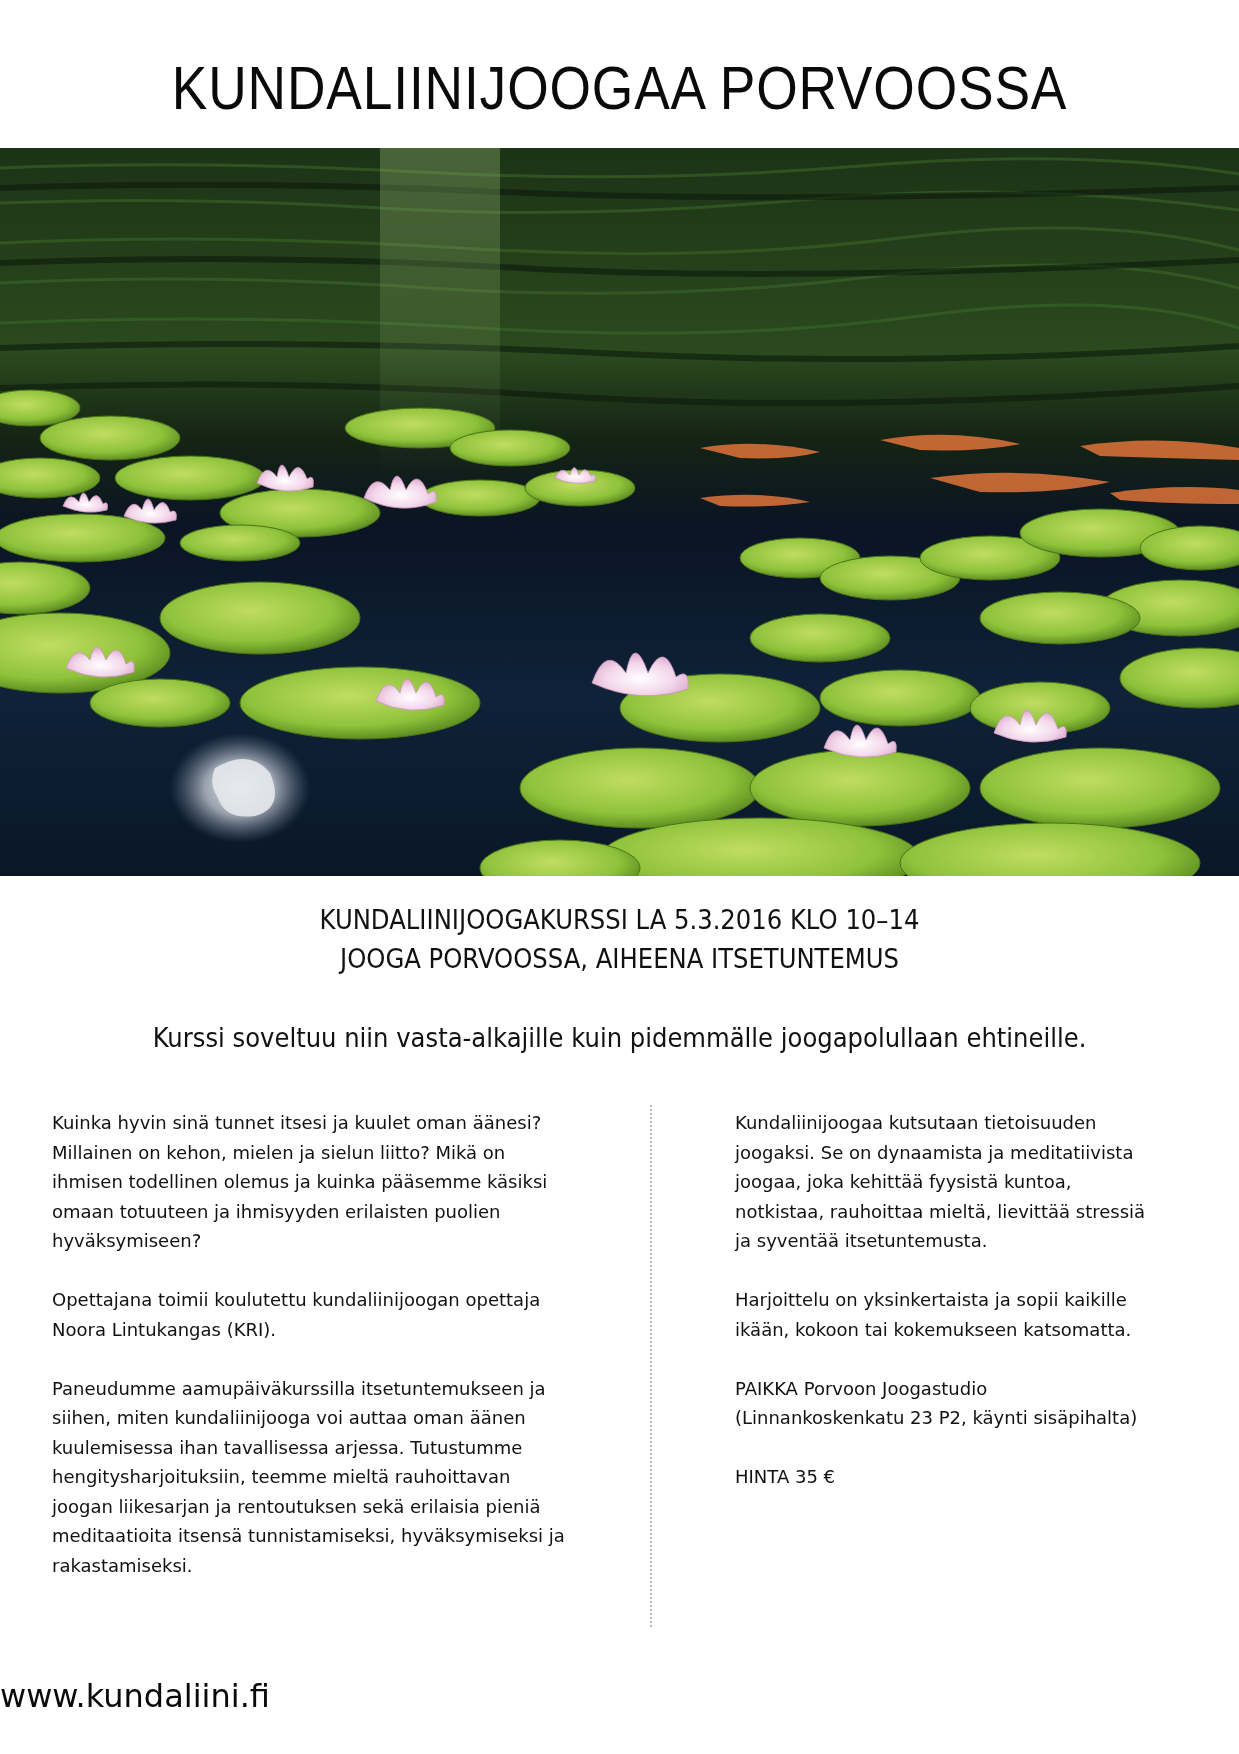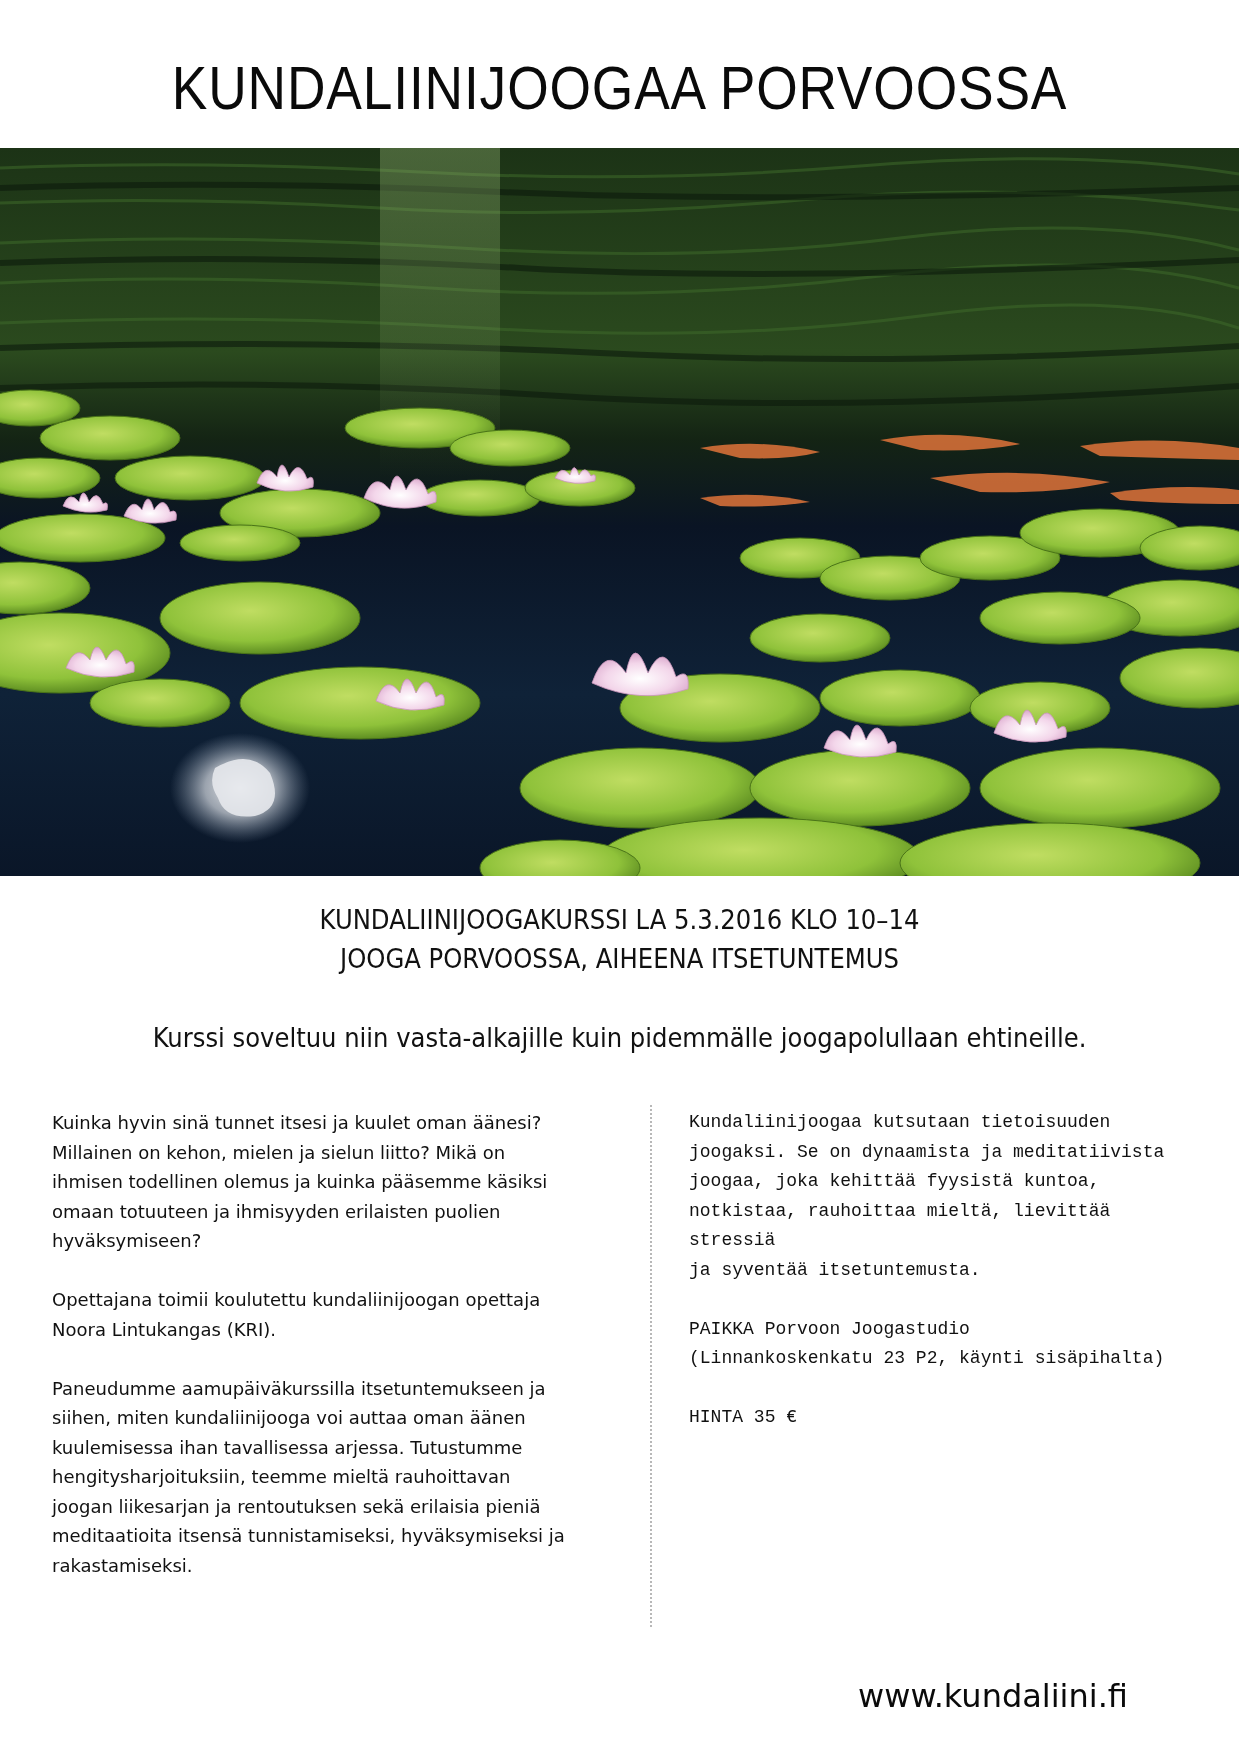--- a/index.html
+++ b/index.html
@@ -31,30 +31,30 @@
     position: absolute; left: 0; top: 1018px; width: 1239px; text-align: center;
     font-family: "DejaVu Sans", sans-serif; font-size: 27px; line-height: 40px; color: #111;
     transform: scaleX(0.9); transform-origin: center;
   }
 
   .col {
     position: absolute; top: 1108px;
     font-family: "DejaVu Sans", sans-serif; font-size: 18px; line-height: 29.5px; color: #111;
   }
   .col.left { left: 52px; width: 580px; }
-  .col.right { left: 689px; width: 480px; font-family: Liberation Mono, monospace; }
+  .col.right { left: 735px; width: 480px; }
   .col p { margin-bottom: 29.5px; white-space: pre-line; }
 
   .divider {
     position: absolute; left: 650px; top: 1105px; width: 0; height: 522px;
     border-left: 2px dotted #b8b8b8;
   }
 
   .footer-url {
-    position: absolute; left: 0; top: 1676px; width: 1128px; text-align: right;
+    position: absolute; left: 0; top: 1676px; width: 1128px; text-align: left;
     font-family: "DejaVu Sans", sans-serif; font-size: 32px; line-height: 40px; color: #0a0a0a;
   }
 </style>
 </head>
 <body>
 
 <h1 class="title">KUNDALIINIJOOGAA PORVOOSSA</h1>
 
 <div class="hero">
   <svg viewBox="0 0 1239 728" xmlns="http://www.w3.org/2000/svg">
@@ -212,17 +212,19 @@
 </div>
 
 <div class="divider"></div>
 
 <div class="col right">
   <p>Kundaliinijoogaa kutsutaan tietoisuuden
 joogaksi. Se on dynaamista ja meditatiivista
 joogaa, joka kehittää fyysistä kuntoa,
 notkistaa, rauhoittaa mieltä, lievittää stressiä
 ja syventää itsetuntemusta.</p>
+  <p>Harjoittelu on yksinkertaista ja sopii kaikille
+ikään, kokoon tai kokemukseen katsomatta.</p>
   <p><span>PAIKKA</span> <span>Porvoon Joogastudio</span><br><span>(Linnankoskenkatu 23 P2, käynti sisäpihalta)</span></p>
   <p><span>HINTA</span> <span>35 €</span></p>
 </div>
 
 <div class="footer-url">www.kundaliini.fi</div>
 
 </body></html>

